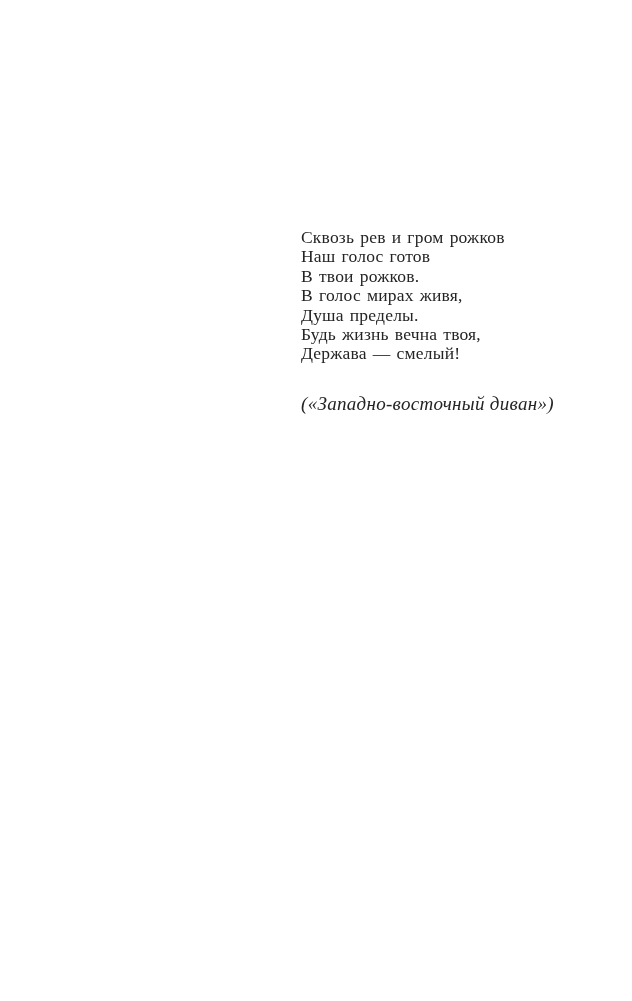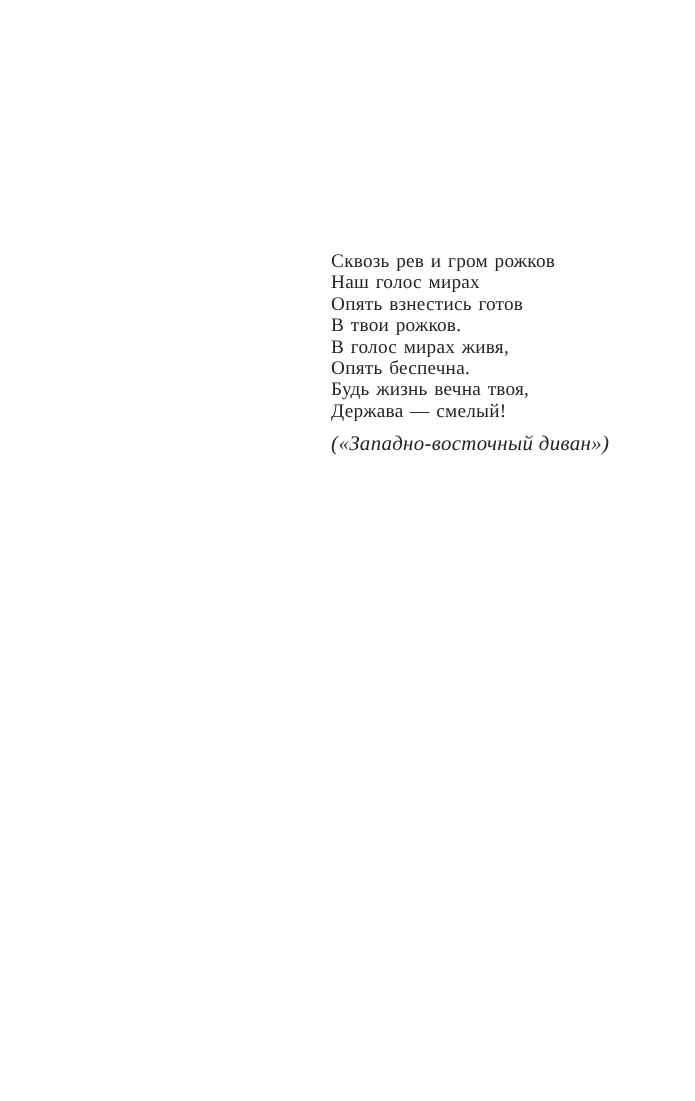--- a/index.html
+++ b/index.html
@@ -41,22 +41,21 @@
     letter-spacing: 0.3px;
     white-space: nowrap;
   }
 </style>
 </head>
 <body>
 
 <div class="page">
   <div class="poem">
     <div class="poem-line">Сквозь рев и гром рожков</div>
-    <div class="poem-line">Наш голос мирах</div>
-    <div class="poem-line">Опять взнестись готов</div>
+    <div class="poem-line">Наш голос готов</div>
     <div class="poem-line">В твои рожков.</div>
     <div class="poem-line">В голос мирах живя,</div>
-    <div class="poem-line">Опять беспечна.</div>
+    <div class="poem-line">Душа пределы.</div>
     <div class="poem-line">Будь жизнь вечна твоя,</div>
     <div class="poem-line">Держава — смелый!</div>
   </div>
   <div class="attribution">(«Западно-восточный диван»)</div>
 </div>
 
 </body></html>

